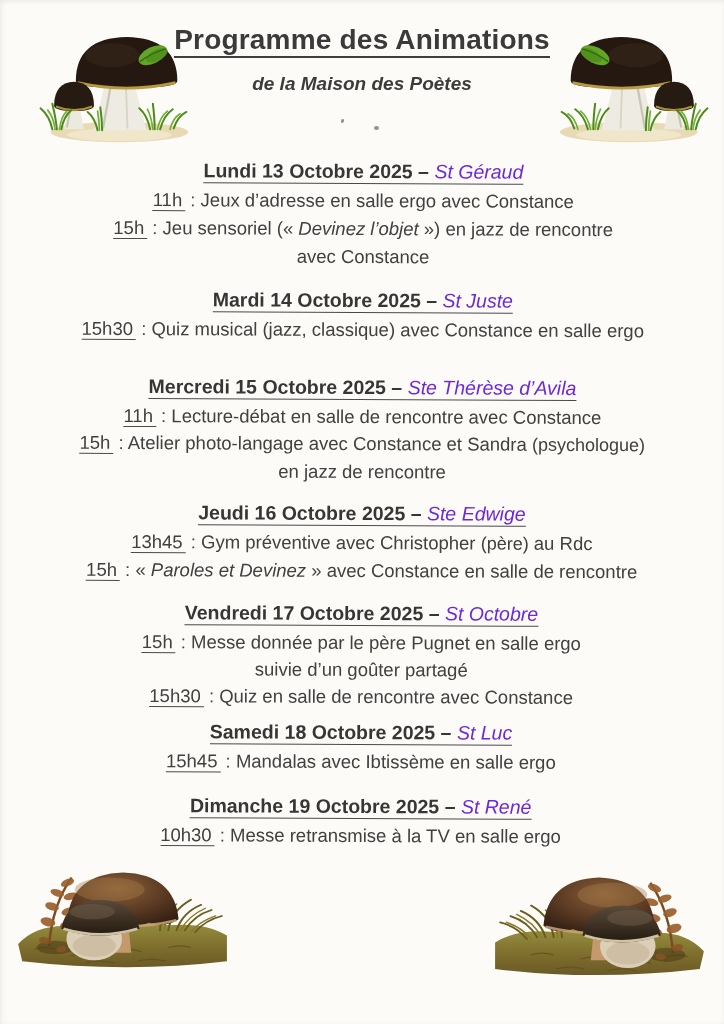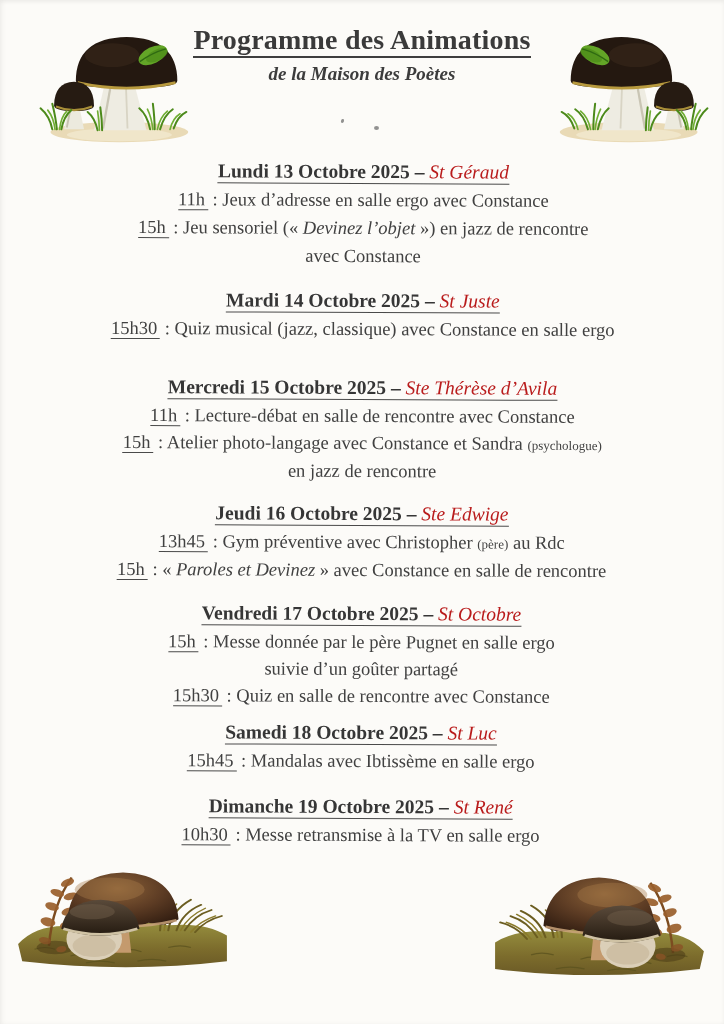--- a/index.html
+++ b/index.html
@@ -1,52 +1,52 @@
 <!DOCTYPE html>
 <html><head>
 <meta charset="utf-8">
 <style>
   html,body{margin:0;padding:0;background:#ffffff;}
   .page{
     position:relative;width:724px;height:1024px;overflow:hidden;
     background:#fcfbf8;
     box-shadow:inset 0 2px 4px rgba(0,0,0,.05), inset 3px 0 5px rgba(0,0,0,.03);
-    font-family:Liberation Serif, serif;
+    font-family:Liberation Sans, sans-serif;
     color:#414141;
   }
   
   .doc-header{position:absolute;top:24px;left:0;width:100%;text-align:center;}
   .doc-title{
     margin:0;font-size:28px;font-weight:700;letter-spacing:.2px;color:#3a3a3a;display:inline-block;
   }
   .u-title{border-bottom:2.5px solid #3e3e3e;padding-bottom:1px;}
   .doc-subtitle{
-    margin:7px 0 0;font-size:19px;font-weight:700;font-style:italic;color:#3c3c3c;
+    margin:17px 0 0;font-size:19px;font-weight:700;font-style:italic;color:#3c3c3c;
   }
   
   .speck{position:absolute;border-radius:50%;background:#6d6d6d;opacity:.75;}
   .speck.s1{left:341px;top:119px;width:3px;height:4px;transform:rotate(20deg);}
   .speck.s2{left:374px;top:126px;width:5px;height:4px;}
   
   .program{
     position:absolute;top:159px;left:0;right:0;text-align:center;
     transform:rotate(.25deg);
   }
   .day{margin:0;}
   .day h2{
     margin:0 0 3px;font-size:19.5px;line-height:25px;font-weight:400;color:#363636;
   }
   .u{border-bottom:1.8px solid #4a4a4a;padding-bottom:1px;}
   .dh-date{font-weight:700;white-space:pre-wrap;}
-  .dh-saint{font-style:italic;font-weight:400;color:#b91c1c;}
+  .dh-saint{font-style:italic;font-weight:400;color:#6d28d9;}
   .line{margin:0;font-size:18.5px;line-height:27px;color:#414141;}
   .line span,.line em{white-space:pre-wrap;}
   .time{border-bottom:1.6px solid #4a4a4a;padding:0 3px 0 0;}
   .time:empty{display:none;}
-  .sm{font-size:13px;}
+  .sm{font-size:18px;}
   .day.d1{margin-bottom:18px;} .day.d2{margin-bottom:32px;}
   .day.d3{margin-bottom:16px;} .day.d4{margin-bottom:16px;}
   .day.d5{margin-bottom:10px;} .day.d6{margin-bottom:19px;}
   
   .illus{position:absolute;}
   .m-top-left{left:36px;top:25px;width:154px;height:119px;}
   .m-top-right{left:558px;top:25px;width:154px;height:119px;transform:scaleX(-1);}
   .m-bot-left{left:14px;top:840px;width:216px;height:128px;}
   .m-bot-right{left:492px;top:844px;width:216px;height:132px;transform:scaleX(-1);}
   .defs{position:absolute;width:0;height:0;overflow:hidden;}

